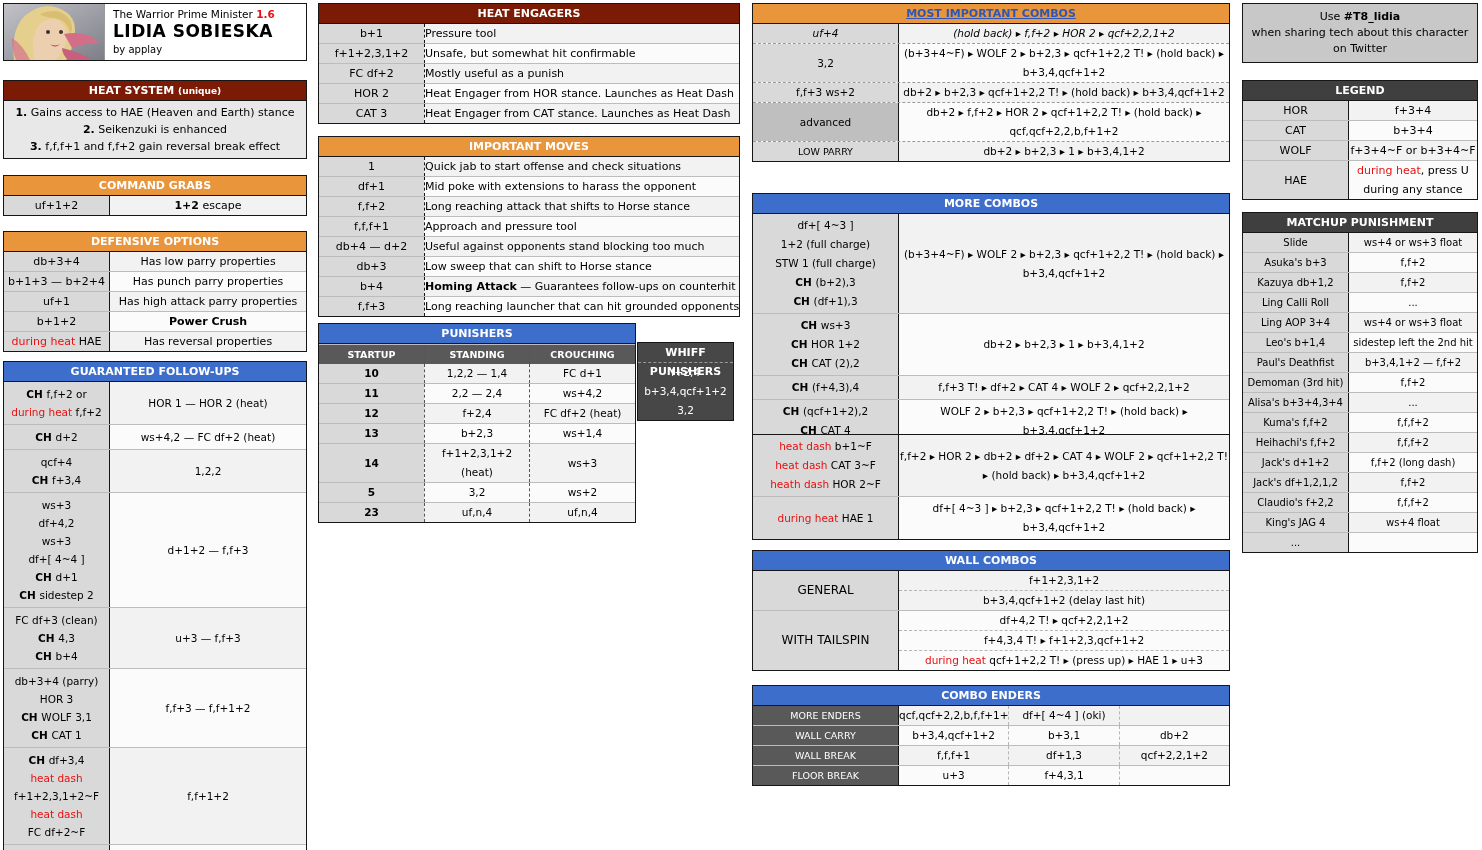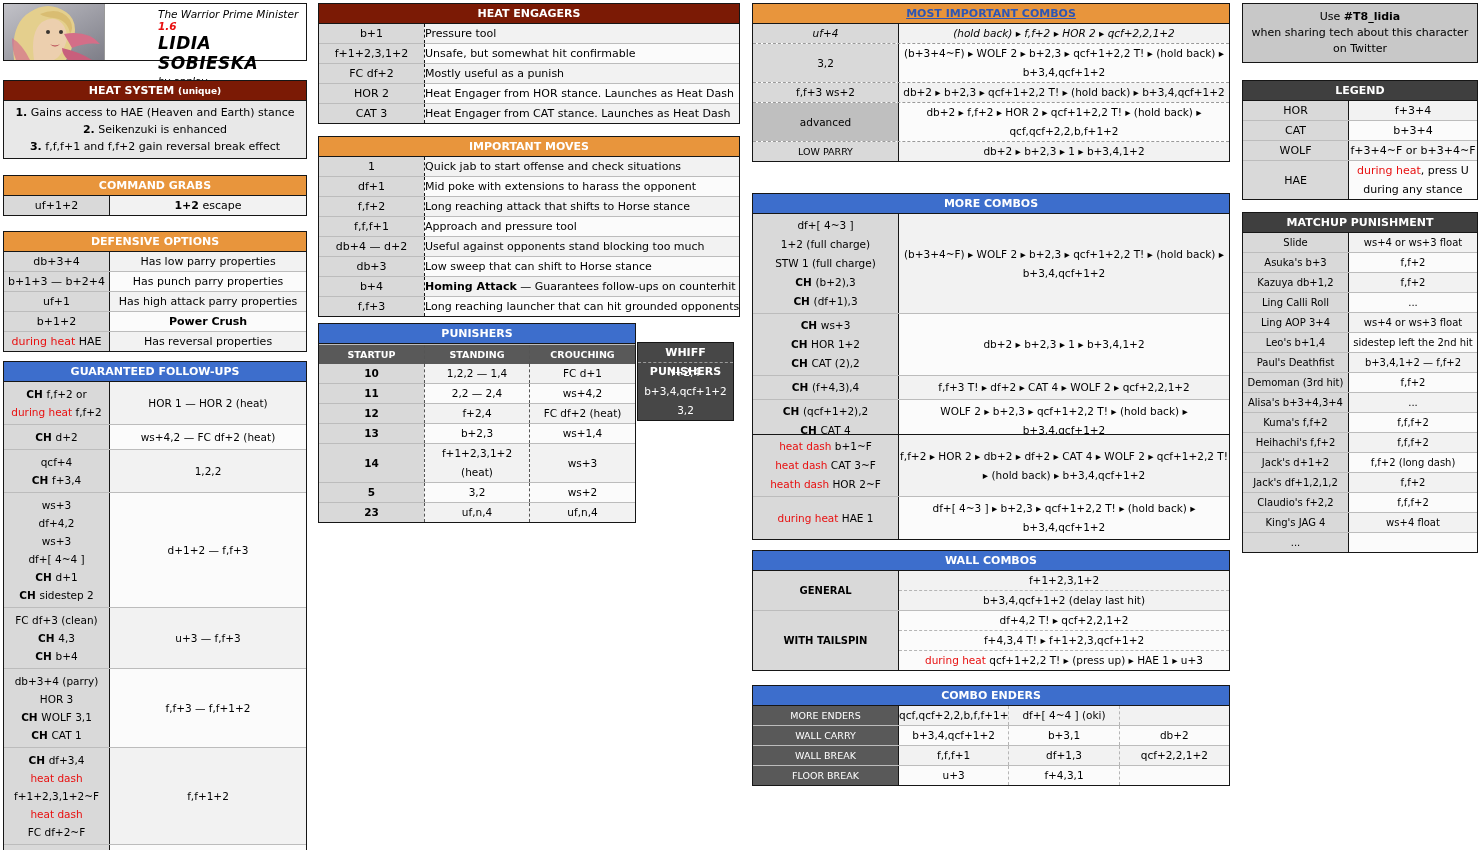--- a/index.html
+++ b/index.html
@@ -26,21 +26,21 @@
   .rows > .row:nth-child(odd) .pst, .rows > .row:nth-child(odd) .pcr{background:#f2f2f2;}
   .rows > .row:nth-child(even) .v, .rows > .row:nth-child(even) .ec,
   .rows > .row:nth-child(even) .pst, .rows > .row:nth-child(even) .pcr{background:#fbfbfb;}
   .sdiv .v{border-left:1px solid #161616;}
   .ddiv .v{border-left:1px dashed #161616;}
   .red{color:#e81010;margin-top:36px;}
   .b{font-weight:bold;}
   
   #card{left:3px;top:3px;width:304px;height:58px;display:flex;}
   #card .pic{width:100px;height:100%;flex:none;border-right:1px solid #999;}
-  #card .ct{padding:4px 0 0 8px;font-style:italic;margin-left:45px;}
+  #card .ct{padding:4px 0 0 8px;}
   #card .sub{font-size:10.5px;}
   #card .ver{color:#e81010;font-weight:bold;}
   #card .nm{font-size:17px;font-weight:bold;letter-spacing:.5px;margin-top:1px;}
   #card .au{font-size:10px;margin-top:3px;}
   #heatsys{left:3px;top:80px;width:304px;}
   .hs-body{background:#e8e8e8;padding:3px 2px;text-align:center;}
   .hs-body .line{line-height:17px;}
   #grabs{left:3px;top:175px;width:304px;}
   #defense{left:3px;top:231px;width:304px;}
   #gfu{left:3px;top:361px;width:304px;}
@@ -67,21 +67,21 @@
   #mic .rows > .row:first-child{border-top:none;font-style:italic;}
   .row.adv .k{background:#bfbfbf;}
   .row.lp .k{font-size:9.5px;}
   #morec{left:752px;top:193px;width:478px;}
   #morec .cell{padding:2px 0;}
   #hdash{left:752px;top:434px;width:478px;}
   #hdash .cell{padding:2px 0;}
   #walls{left:752px;top:550px;width:478px;}
   #walls .v .line{border-top:1px dashed #b5b5b5;}
   #walls .v .line:first-child{border-top:none;}
-  .caps-k .k{font-size:10px;font-weight:bold;}
+  .caps-k .k{font-size:12px;}
   #enders{left:752px;top:685px;width:478px;}
   #enders .cell{font-size:10.5px;}
   .ek{width:145px;flex:none;background:#595959;color:#fff;font-size:9.5px !important;}
   .ec{flex:1;border-left:1px dashed #b5b5b5;}
   .ec.first{border-left:1px solid #161616;}
   
   #tw{left:1242px;top:3px;width:236px;background:#c8c8c8;text-align:center;padding:5px 2px;}
   #tw .rt{line-height:16px;}
   #legend{left:1242px;top:80px;width:236px;}
   #mu{left:1242px;top:212px;width:236px;}

